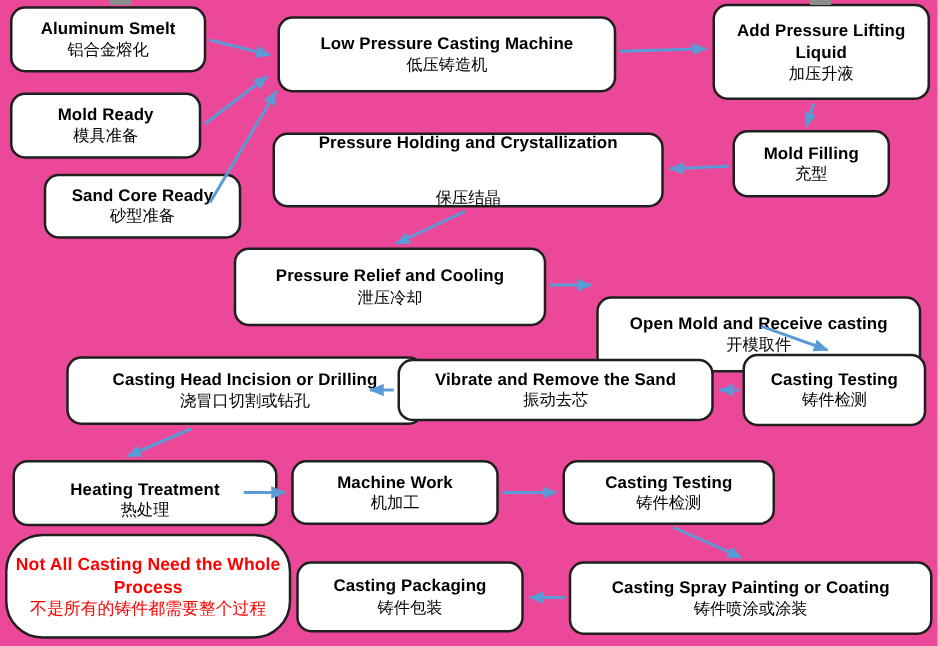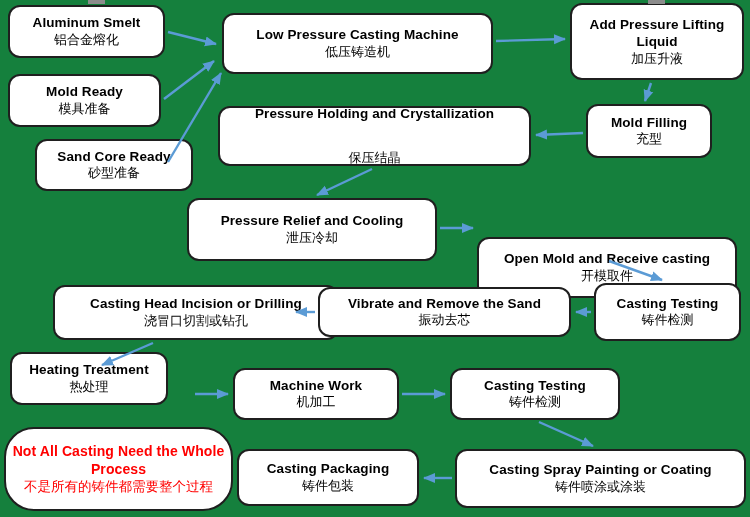--- a/index.html
+++ b/index.html
@@ -5,21 +5,21 @@
   * { box-sizing: border-box; margin: 0; padding: 0; }
   html, body { background: #ffffff; }
   body {
     width: 750px; height: 517px;
     font-family: "Liberation Sans", "DejaVu Sans", sans-serif;
     overflow: hidden;
   }
   .canvas {
     position: relative;
     width: 750px; height: 517px;
-    background: #15803d;
+    background: #ec4899;
     overflow: hidden;
   }
   .nodes-layer { position: absolute; inset: 0; }
   svg.arrows-layer {
     position: absolute; inset: 0;
     width: 750px; height: 517px;
     pointer-events: none;
   }
   .node {
     position: absolute;
@@ -98,21 +98,21 @@
         <div class="zh">浇冒口切割或钻孔</div>
       </div>
       <div class="node" style="left: 318px; top: 287px; width: 253px; height: 50px;">
         <div class="en">Vibrate and Remove the Sand</div>
         <div class="zh">振动去芯</div>
       </div>
       <div class="node" style="left: 594px; top: 283px; width: 147px; height: 58px;">
         <div class="en">Casting Testing</div>
         <div class="zh">铸件检测</div>
       </div>
-      <div class="node" style="left: 10px; top: 352px; width: 158px; height: 53px;">
+      <div class="node" style="left: 10px; top: 368px; width: 212px; height: 53px; justify-content: flex-end;">
         <div class="en">Heating Treatment</div>
         <div class="zh">热处理</div>
       </div>
       <div class="node" style="left: 233px; top: 368px; width: 166px; height: 52px;">
         <div class="en">Machine Work</div>
         <div class="zh">机加工</div>
       </div>
       <div class="node" style="left: 450px; top: 368px; width: 170px; height: 52px;">
         <div class="en">Casting Testing</div>
         <div class="zh">铸件检测</div>

